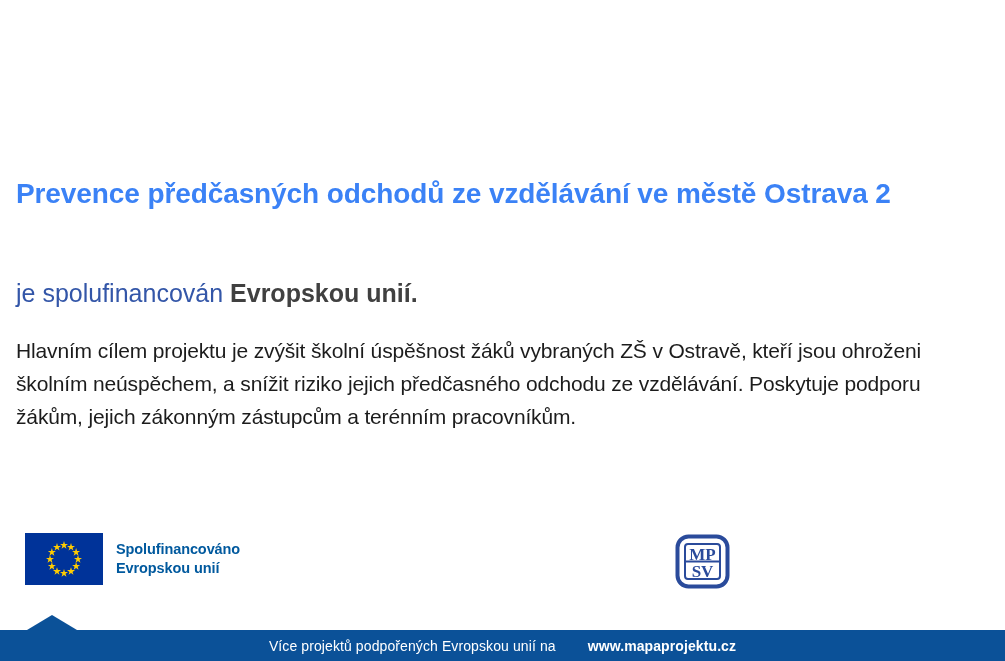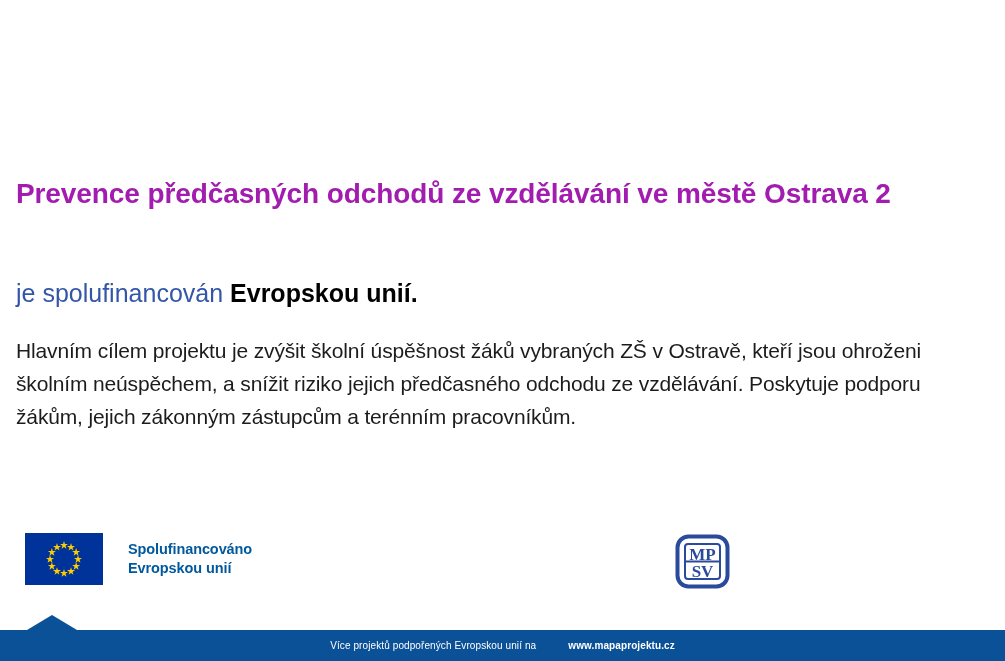--- a/index.html
+++ b/index.html
@@ -37,37 +37,37 @@
   }
 
   .project-title {
     position: absolute;
     left: 16px;
     top: 174px;
     width: 950px;
     font-size: 28px;
     line-height: 40px;
     font-weight: 700;
-    color: #a21caf;
+    color: #3b82f6;
     letter-spacing: -0.1px;
   }
 
   .cofinanced {
     position: absolute;
     left: 16px;
     top: 276px;
     font-size: 25px;
     line-height: 34px;
     font-weight: 400;
     color: #3356a8;
     white-space: nowrap;
   }
   .cofinanced b {
     font-weight: 700;
-    color: #000000;
+    color: #404040;
   }
 
   .body-text {
     position: absolute;
     left: 16px;
     top: 334px;
     width: 966px;
     font-size: 21px;
     line-height: 33px;
     font-weight: 400;
@@ -76,21 +76,21 @@
     letter-spacing: -0.15px;
   }
 
   
   .eu-logo {
     position: absolute;
     left: 25px;
     top: 533px;
     display: flex;
     align-items: center;
-    gap: 25px;
+    gap: 13px;
   }
   .eu-flag {
     width: 78px;
     height: 52px;
     background: #003399;
     position: relative;
     flex: 0 0 auto;
   }
   .eu-flag svg { display: block; }
   .eu-logo-text {
@@ -134,21 +134,21 @@
   .footer-text {
     position: absolute;
     left: 0;
     bottom: 0;
     width: 1005px;
     height: 31px;
     display: flex;
     align-items: center;
     justify-content: center;
     color: #ffffff;
-    font-size: 10px;
+    font-size: 14px;
     font-family: "Liberation Sans Narrow", "Liberation Sans", sans-serif;
     letter-spacing: 0.1px;
     gap: 12px;
   }
   .footer-text b {
     font-weight: 700;
     margin-left: 20px;
   }
 </style>
 </head>

